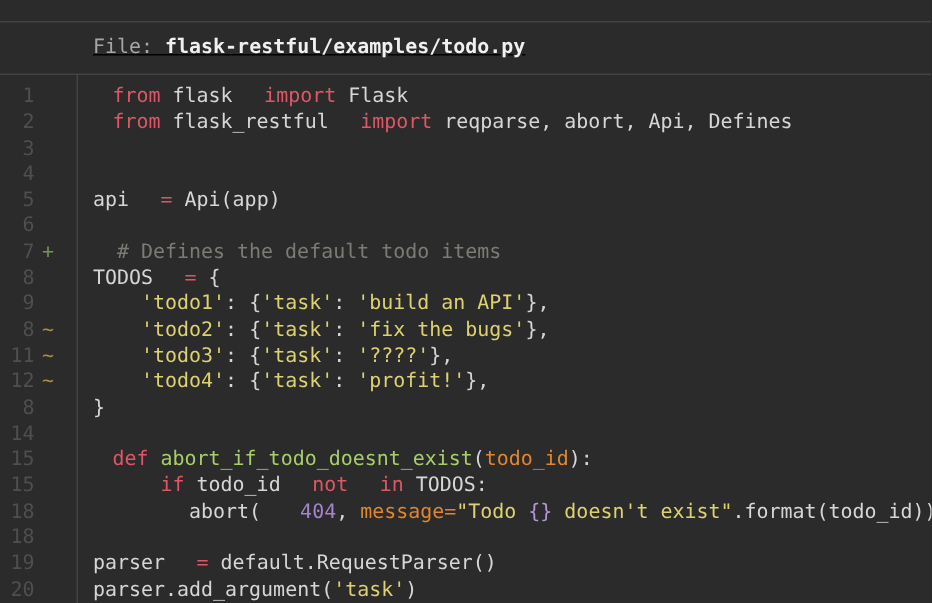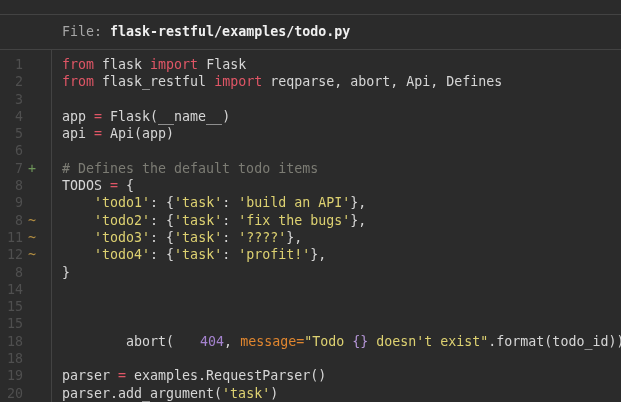--- a/index.html
+++ b/index.html
@@ -16,20 +16,21 @@
     width: 621px;
     height: 402px;
     background: var(--bg, #2b2b2b);
   }
   .top-pad { height: 14px; }
   .hrule { height: 1px; background: var(--rule, #434343); }
   .header-row {
     height: 34px;
     display: flex;
     align-items: flex-start;
+    text-decoration: underline;
   }
   .gutter-col {
     width: 51px;
     flex: none;
     border-right: 1px solid var(--rule, #434343);
   }
   .header-text {
     padding-left: 10px;
     line-height: 34px;
     font-size: 13.3px;
@@ -73,23 +74,23 @@
     text-align: left;
   }
   .mk.add { color: var(--marker_add, #6e965a); }
   .mk.mod { color: var(--marker_mod, #b08c41); }
   .code {
     margin-left: 24px;
     white-space: pre;
     color: var(--plain, #d6d6d6);
   }
   .t-plain    { color: var(--plain, #d6d6d6); }
-  .t-keyword  { color: var(--keyword, #e05666); }
+  .t-keyword  { color: var(--keyword, #e05666); margin-left: 13px; }
   .t-string   { color: var(--string, #ddd171); }
-  .t-comment  { color: var(--comment, #7c7c74); }
+  .t-comment  { color: var(--comment, #7c7c74); margin-left: 16px; }
   .t-function { color: var(--function, #a8ce6a); }
   .t-orange   { color: var(--orange, #e0862f); }
   .t-number   { color: var(--number, #a583cf); margin-left: 26px; }
   .t-escape   { color: var(--escape, #b495d6); }
 </style>
 </head>
 <body>
 
 <div class="screen">
   <div class="top-pad"></div>
@@ -113,21 +114,20 @@
           <span class="code"><span class="t-keyword">from</span><span class="t-plain"> flask_restful </span><span class="t-keyword">import</span><span class="t-plain"> reqparse, abort, Api, Defines</span></span>
         </div>
         <div class="row">
           <span class="ln">3</span>
           <span class="mk"></span>
           <span class="code"></span>
         </div>
         <div class="row">
           <span class="ln">4</span>
           <span class="mk"></span>
-          <span class="code"><span class="t-plain">app </span><span class="t-keyword">=</span><span class="t-plain"> Flask(__name__)</span></span>
         </div>
         <div class="row">
           <span class="ln">5</span>
           <span class="mk"></span>
           <span class="code"><span class="t-plain">api </span><span class="t-keyword">=</span><span class="t-plain"> Api(app)</span></span>
         </div>
         <div class="row">
           <span class="ln">6</span>
           <span class="mk"></span>
           <span class="code"></span>
@@ -168,39 +168,41 @@
           <span class="code"><span class="t-plain">}</span></span>
         </div>
         <div class="row">
           <span class="ln">14</span>
           <span class="mk"></span>
           <span class="code"></span>
         </div>
         <div class="row">
           <span class="ln">15</span>
           <span class="mk"></span>
+          <span class="code"><span class="t-keyword">def </span><span class="t-function">abort_if_todo_doesnt_exist</span><span class="t-plain">(</span><span class="t-orange">todo_id</span><span class="t-plain">):</span></span>
         </div>
         <div class="row">
           <span class="ln">15</span>
           <span class="mk"></span>
+          <span class="code"><span class="t-plain">    </span><span class="t-keyword">if</span><span class="t-plain"> todo_id </span><span class="t-keyword">not</span><span class="t-plain"> </span><span class="t-keyword">in</span><span class="t-plain"> TODOS:</span></span>
         </div>
         <div class="row">
           <span class="ln">18</span>
           <span class="mk"></span>
           <span class="code"><span class="t-plain">        abort(</span><span class="t-number">404</span><span class="t-plain">, </span><span class="t-orange">message=</span><span class="t-string">"Todo </span><span class="t-escape">{}</span><span class="t-string"> doesn't exist"</span><span class="t-plain">.format(todo_id))</span></span>
         </div>
         <div class="row">
           <span class="ln">18</span>
           <span class="mk"></span>
           <span class="code"></span>
         </div>
         <div class="row">
           <span class="ln">19</span>
           <span class="mk"></span>
-          <span class="code"><span class="t-plain">parser </span><span class="t-keyword">=</span><span class="t-plain"> examples.RequestParser()</span></span>
+          <span class="code"><span class="t-plain">parser </span><span class="t-keyword">=</span><span class="t-plain"> default.RequestParser()</span></span>
         </div>
         <div class="row">
           <span class="ln">20</span>
           <span class="mk"></span>
           <span class="code"><span class="t-plain">parser.add_argument(</span><span class="t-string">'task'</span><span class="t-plain">)</span></span>
         </div>
       </div>
   </div>
 </div>
 

